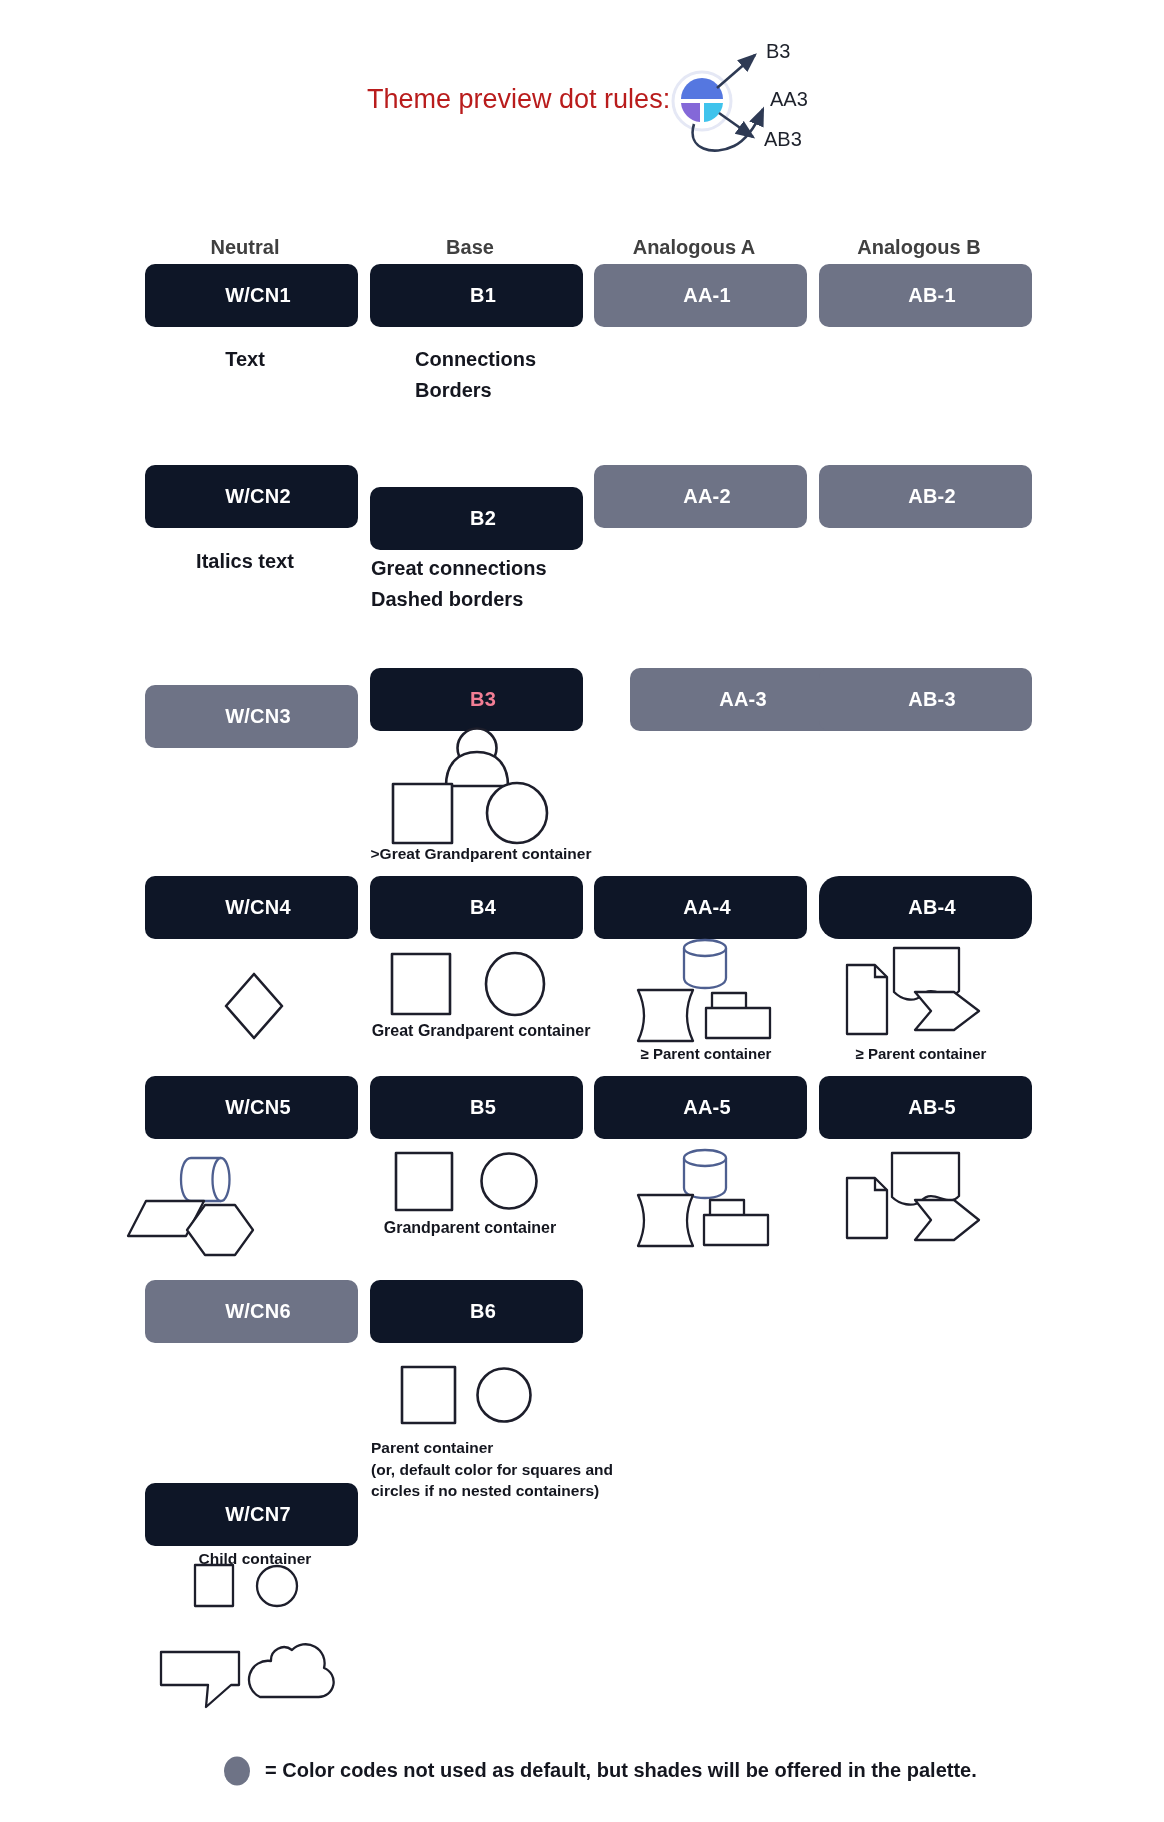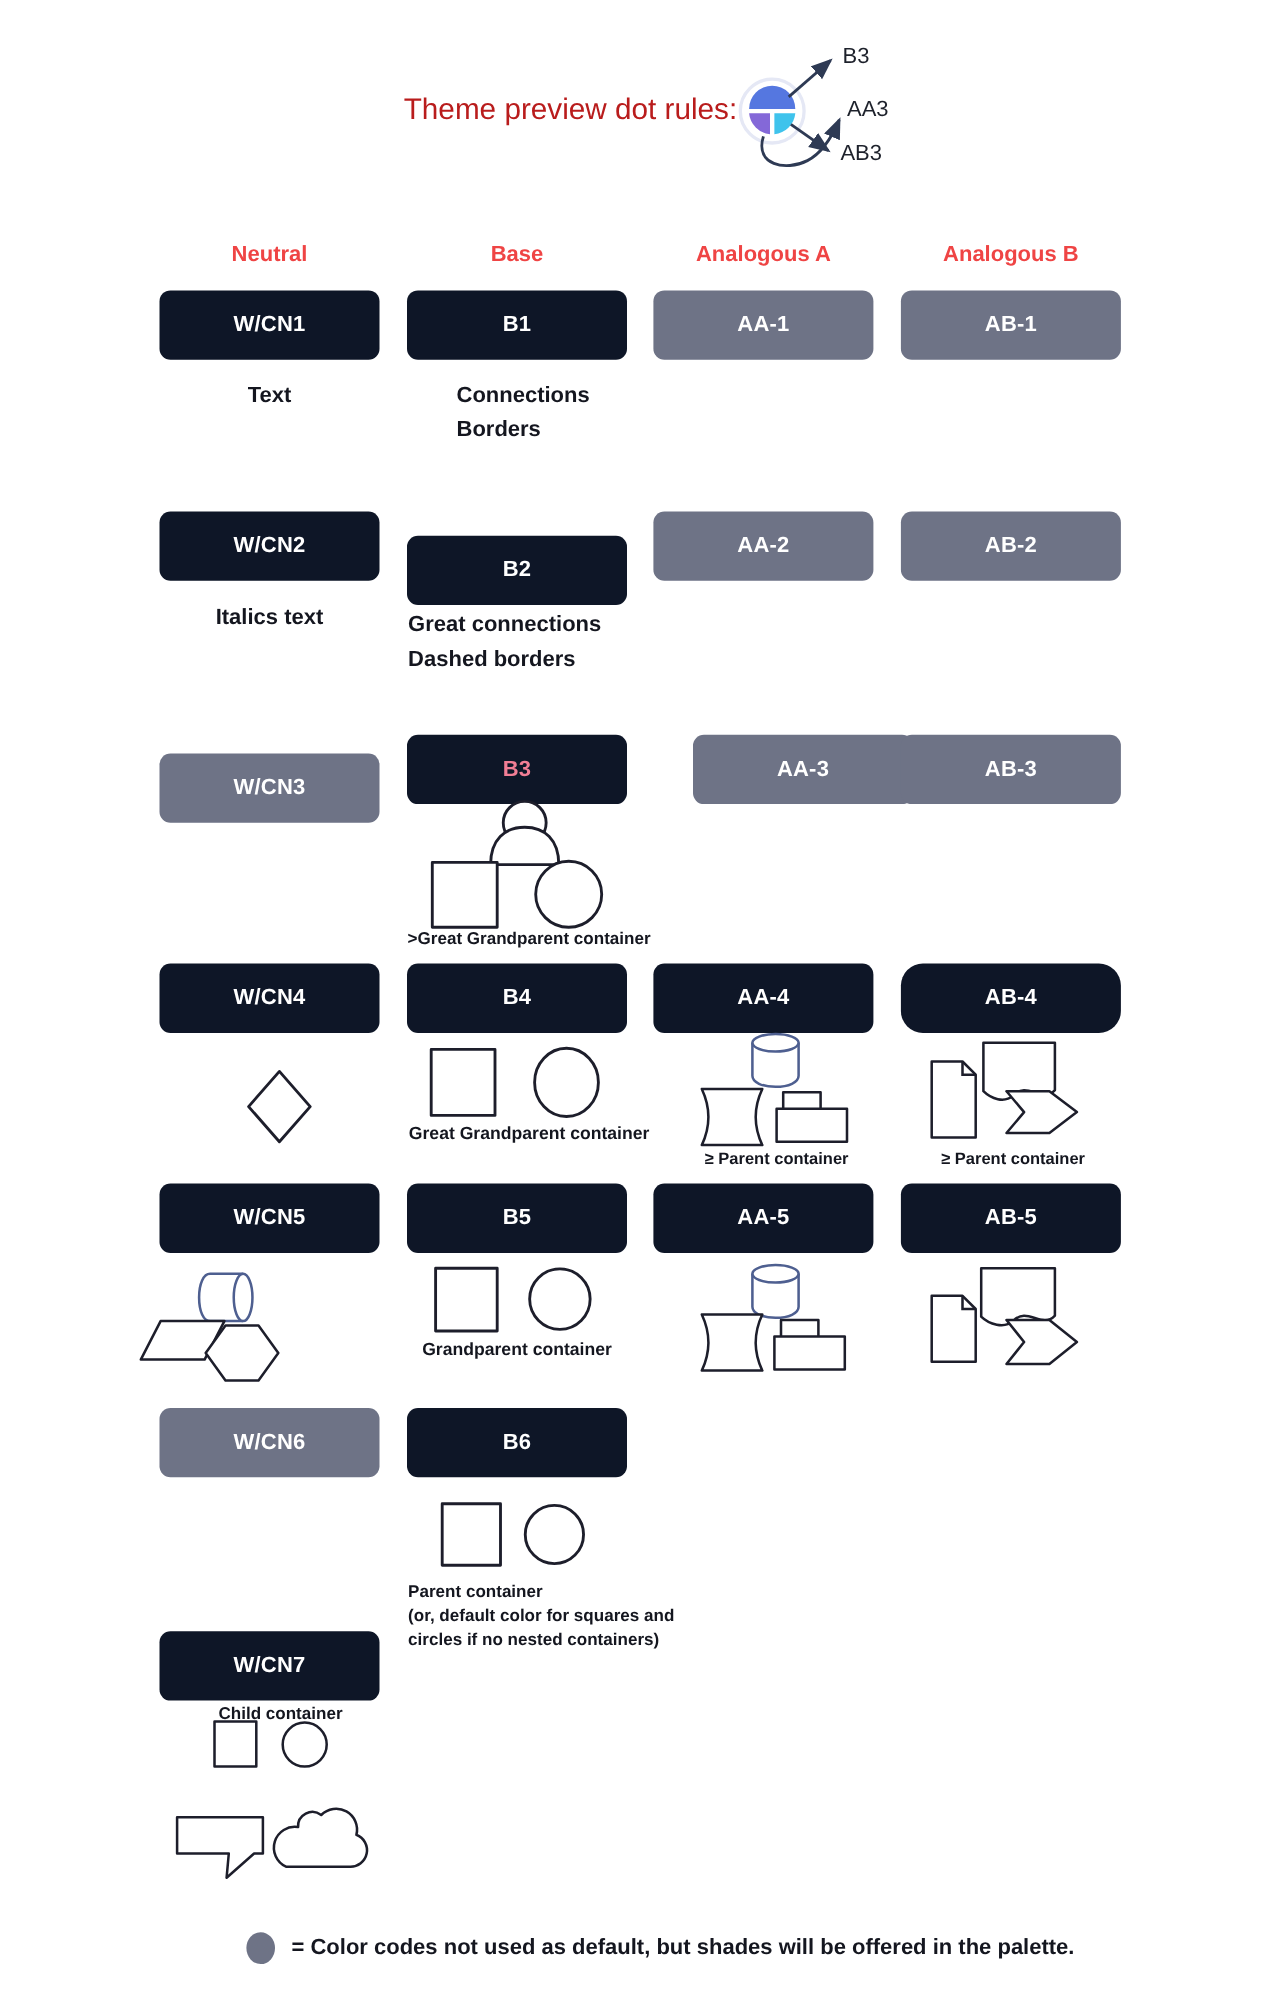--- a/index.html
+++ b/index.html
@@ -3,25 +3,25 @@
 <meta charset="utf-8">
 <style>
   html,body{margin:0;padding:0;background:#ffffff;}
   #canvas{
     position:relative;width:1164px;height:1822px;background:#ffffff;overflow:hidden;
     font-family:"Liberation Sans",sans-serif;color:#171a24;
   }
   .abs{position:absolute;}
   .page-title{font-size:27px;font-weight:400;color:#b91c1c;white-space:nowrap;}
   .dot-label{font-size:20px;font-weight:400;color:#1d212b;white-space:nowrap;}
-  .col-header{width:200px;text-align:center;font-size:20px;font-weight:700;color:#ef4444;}
+  .col-header{width:200px;text-align:center;font-size:20px;font-weight:700;color:#404040;margin-top:16px;}
   .btn{
     width:200px;height:63px;border-radius:10px;
     display:flex;align-items:center;justify-content:center;
-    color:#ffffff;font-size:20px;font-weight:700;letter-spacing:.2px;
+    color:#ffffff;font-size:20px;font-weight:700;letter-spacing:.2px;padding-left:13px;
   }
   .btn.navy{background:#0e1627;}
   .btn.grey{background:#6e7386;}
   .btn.pink-label span{color:#f27e95;}
   .cap{font-weight:700;color:#14161f;}
   .cap-lg{font-size:20px;line-height:31px;}
   .cap-md{font-size:16px;line-height:20px;}
   .cap-sm{font-size:15px;line-height:21px;}
   .center300{width:300px;text-align:center;}
   .legend-text{font-size:20px;font-weight:700;color:#14161f;white-space:nowrap;}

